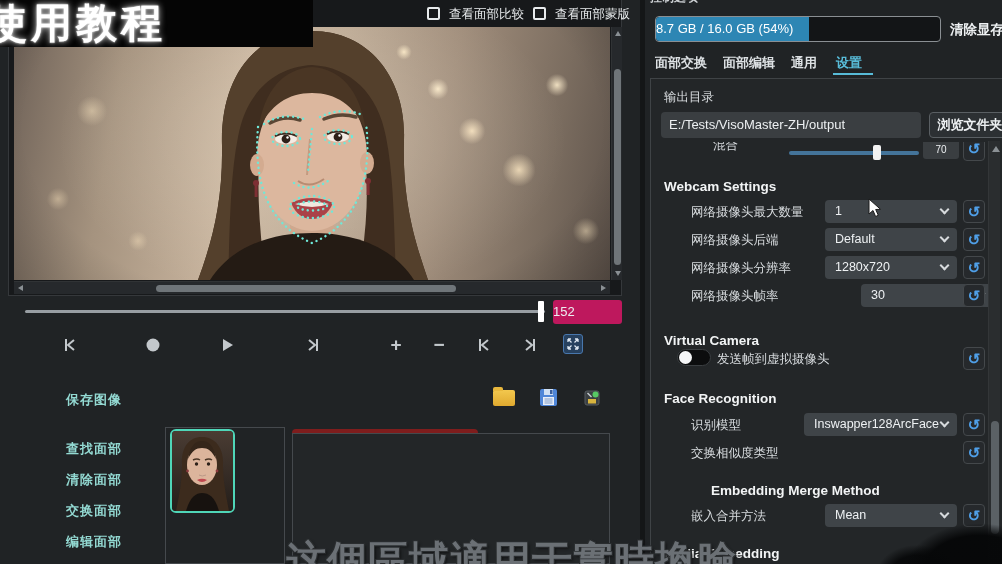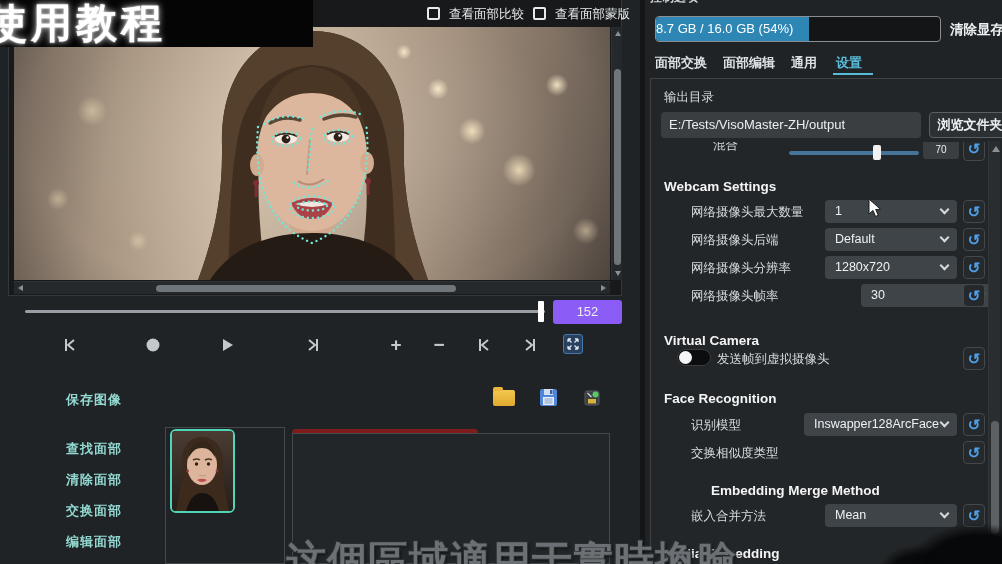--- a/index.html
+++ b/index.html
@@ -30,22 +30,22 @@
   
   #v-scroll{left:602px;top:27px;width:11px;height:253px;background:#26292c;border-left:1px solid #303335;}
   #v-scroll .thumb{position:absolute;left:2px;top:42px;width:7px;height:196px;background:#6f7579;border-radius:4px;}
   .tri{width:0;height:0;position:absolute;}
   #h-scroll{left:5px;top:281px;width:596px;height:13px;background:#26292c;border-top:1px solid #303335;}
   #h-scroll .thumb{position:absolute;left:142px;top:3px;width:300px;height:7px;background:#6f7579;border-radius:4px;}
 
   
   #seek-track{left:25px;top:310px;width:520px;height:3px;background:#989ea3;border-radius:2px;}
   #seek-handle{left:538px;top:301px;width:6px;height:21px;background:#ffffff;border-radius:1px;}
-  #frame-box{left:553px;top:300px;width:69px;height:24px;background:#8b5cf6;border-radius:3px;
-    text-align:center;line-height:24px;font-size:13px;color:#eceff1;}
+  #frame-box{left:553px;top:300px;width:69px;height:24px;background:#be185d;border-radius:3px;
+    line-height:24px;font-size:13px;color:#eceff1;}
 
   
   .pbtn{width:26px;height:26px;top:332px;display:flex;align-items:center;justify-content:center;cursor:default;}
   .pbtn svg{display:block;}
   .ptxt{font-size:19px;font-weight:bold;color:#c3c8cc;line-height:26px;text-align:center;}
   #live-btn{left:563px;top:334px;width:20px;height:20px;background:#27415f;border:1px solid #4877ad;border-radius:3px;
     display:flex;align-items:center;justify-content:center;}
 
   
   .teal-btn{color:#93d9d2;font-size:13px;font-weight:bold;letter-spacing:1px;cursor:default;}

